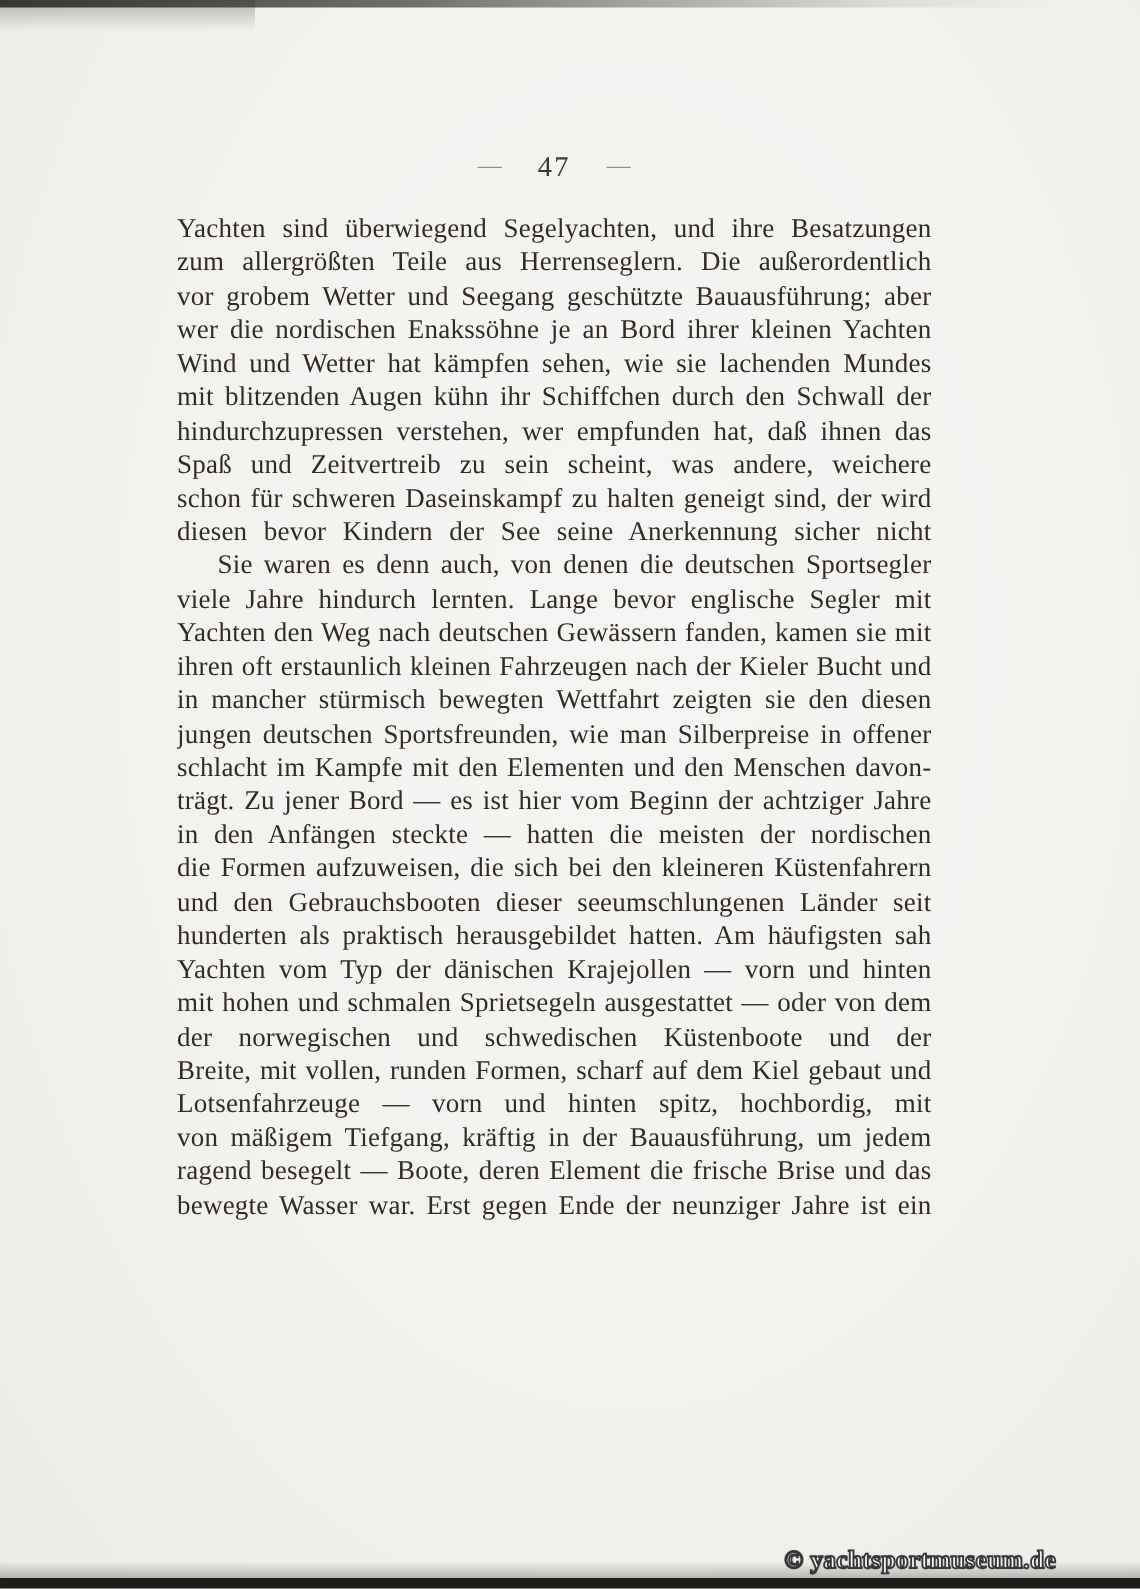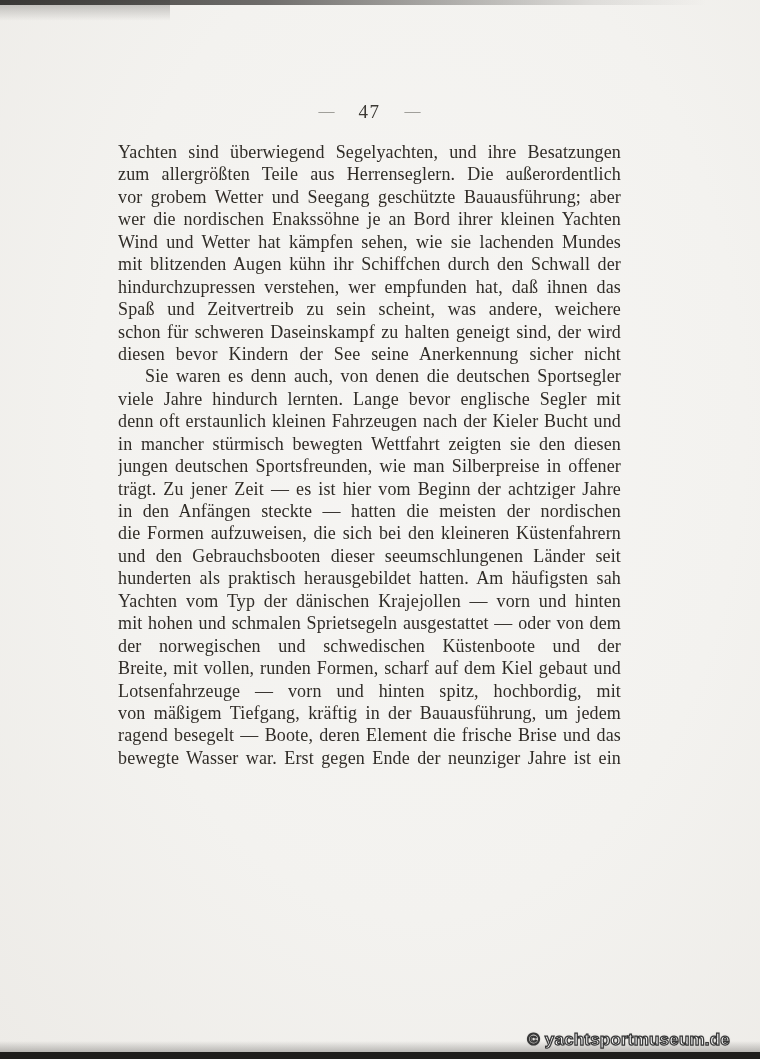--- a/index.html
+++ b/index.html
@@ -57,22 +57,22 @@
     letter-spacing:.15px;word-spacing:.6px;
   }
   .line{
     text-align:justify;text-align-last:justify;
     height:22.45px;overflow:hidden;white-space:normal;
   }
   .line.indent{text-indent:27px;}
   .line.last{text-align-last:left;word-spacing:2px;}
   
   .watermark{
-    position:absolute;right:30px;bottom:9px;
-    font-family:Liberation Sans, sans-serif;font-weight:bold;font-size:17px;
+    position:absolute;right:56px;bottom:9px;
+    font-family:Liberation Serif, serif;font-weight:bold;font-size:17px;
     color:#fdfdfd;letter-spacing:.2px;
     -webkit-text-stroke:1.25px #383838;
     text-shadow:0 0 2px rgba(0,0,0,.35);
   }
 </style>
 </head>
 <body>
 
 <div class="page">
   <div class="gutter"></div>
@@ -91,24 +91,26 @@
       <div class="line">vor grobem Wetter und Seegang geschützte Bauausführung; aber die</div>
       <div class="line">wer die nordischen Enakssöhne je an Bord ihrer kleinen Yachten mit</div>
       <div class="line">Wind und Wetter hat kämpfen sehen, wie sie lachenden Mundes und</div>
       <div class="line">mit blitzenden Augen kühn ihr Schiffchen durch den Schwall der Wogen</div>
       <div class="line">hindurchzupressen verstehen, wer empfunden hat, daß ihnen das oft nur</div>
       <div class="line">Spaß und Zeitvertreib zu sein scheint, was andere, weichere Naturen</div>
       <div class="line">schon für schweren Daseinskampf zu halten geneigt sind, der wird</div>
       <div class="line last">diesen bevor Kindern der See seine Anerkennung sicher nicht versagen.</div>
       <div class="line indent">Sie waren es denn auch, von denen die deutschen Sportsegler</div>
       <div class="line">viele Jahre hindurch lernten. Lange bevor englische Segler mit ihren</div>
-      <div class="line">denn oft erstaunlich kleinen Fahrzeugen nach der Kieler Bucht und</div>
+      <div class="line">Yachten den Weg nach deutschen Gewässern fanden, kamen sie mit</div>
+      <div class="line">ihren oft erstaunlich kleinen Fahrzeugen nach der Kieler Bucht und</div>
       <div class="line">in mancher stürmisch bewegten Wettfahrt zeigten sie den diesen noch</div>
       <div class="line">jungen deutschen Sportsfreunden, wie man Silberpreise in offener Feld-</div>
-      <div class="line">trägt. Zu jener Zeit — es ist hier vom Beginn der achtziger Jahre</div>
+      <div class="line">schlacht im Kampfe mit den Elementen und den Menschen davon-</div>
+      <div class="line">trägt. Zu jener Bord — es ist hier vom Beginn der achtziger Jahre</div>
       <div class="line">in den Anfängen steckte — hatten die meisten der nordischen Yachten</div>
       <div class="line">die Formen aufzuweisen, die sich bei den kleineren Küstenfahrern</div>
       <div class="line">und den Gebrauchsbooten dieser seeumschlungenen Länder seit Jahr-</div>
       <div class="line">hunderten als praktisch herausgebildet hatten. Am häufigsten sah man</div>
       <div class="line">Yachten vom Typ der dänischen Krajejollen — vorn und hinten spitz,</div>
       <div class="line">mit hohen und schmalen Sprietsegeln ausgestattet — oder von dem</div>
       <div class="line">der norwegischen und schwedischen Küstenboote und der landesüblichen</div>
       <div class="line">Breite, mit vollen, runden Formen, scharf auf dem Kiel gebaut und</div>
       <div class="line">Lotsenfahrzeuge — vorn und hinten spitz, hochbordig, mit reichlicher</div>
       <div class="line">von mäßigem Tiefgang, kräftig in der Bauausführung, um jedem</div>

